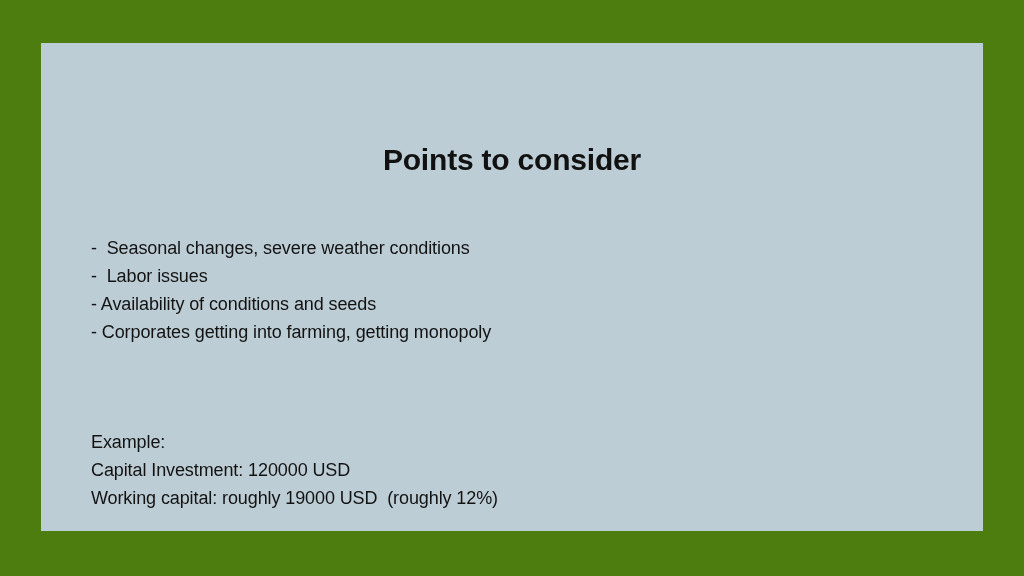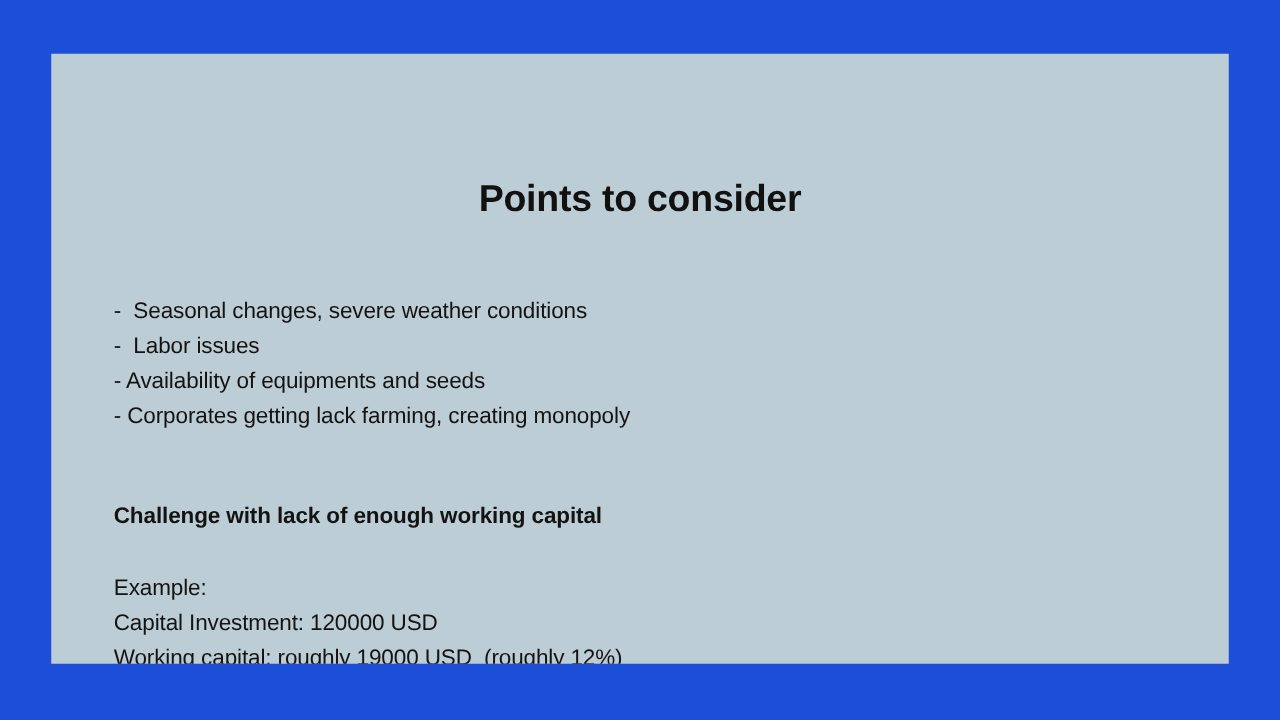--- a/index.html
+++ b/index.html
@@ -9,21 +9,21 @@
   body {
     width: 1024px;
     height: 576px;
     overflow: hidden;
     font-family: "Liberation Sans", sans-serif;
   }
   #slide-root {
     position: relative;
     width: 1024px;
     height: 576px;
-    background: #1d4ed8;
+    background: #4d7c0f;
     box-sizing: border-box;
   }
   #content-panel {
     position: absolute;
     left: 41px;
     top: 43px;
     width: 942px;
     height: 488px;
     background: #bdcdd5;
     box-sizing: border-box;
@@ -73,27 +73,26 @@
   <div id="content-panel">
 
     <div id="slide-title">Points to consider</div>
 
     <div id="body-block">
 
       <div class="body-line">-  Seasonal changes, severe weather conditions</div>
 
       <div class="body-line">-  Labor issues</div>
 
-      <div class="body-line">- Availability of equipments and seeds</div>
+      <div class="body-line">- Availability of conditions and seeds</div>
 
-      <div class="body-line">- Corporates getting lack farming, creating monopoly</div>
+      <div class="body-line">- Corporates getting into farming, getting monopoly</div>
 
       <div class="spacer-lg"></div>
 
-      <div class="body-line bold">Challenge with lack of enough working capital</div>
 
       <div class="spacer-md"></div>
 
       <div class="body-line">Example:</div>
 
       <div class="body-line">Capital Investment: 120000 USD</div>
 
       <div class="body-line">Working capital: roughly 19000 USD  (roughly 12%)</div>
 
     </div>

